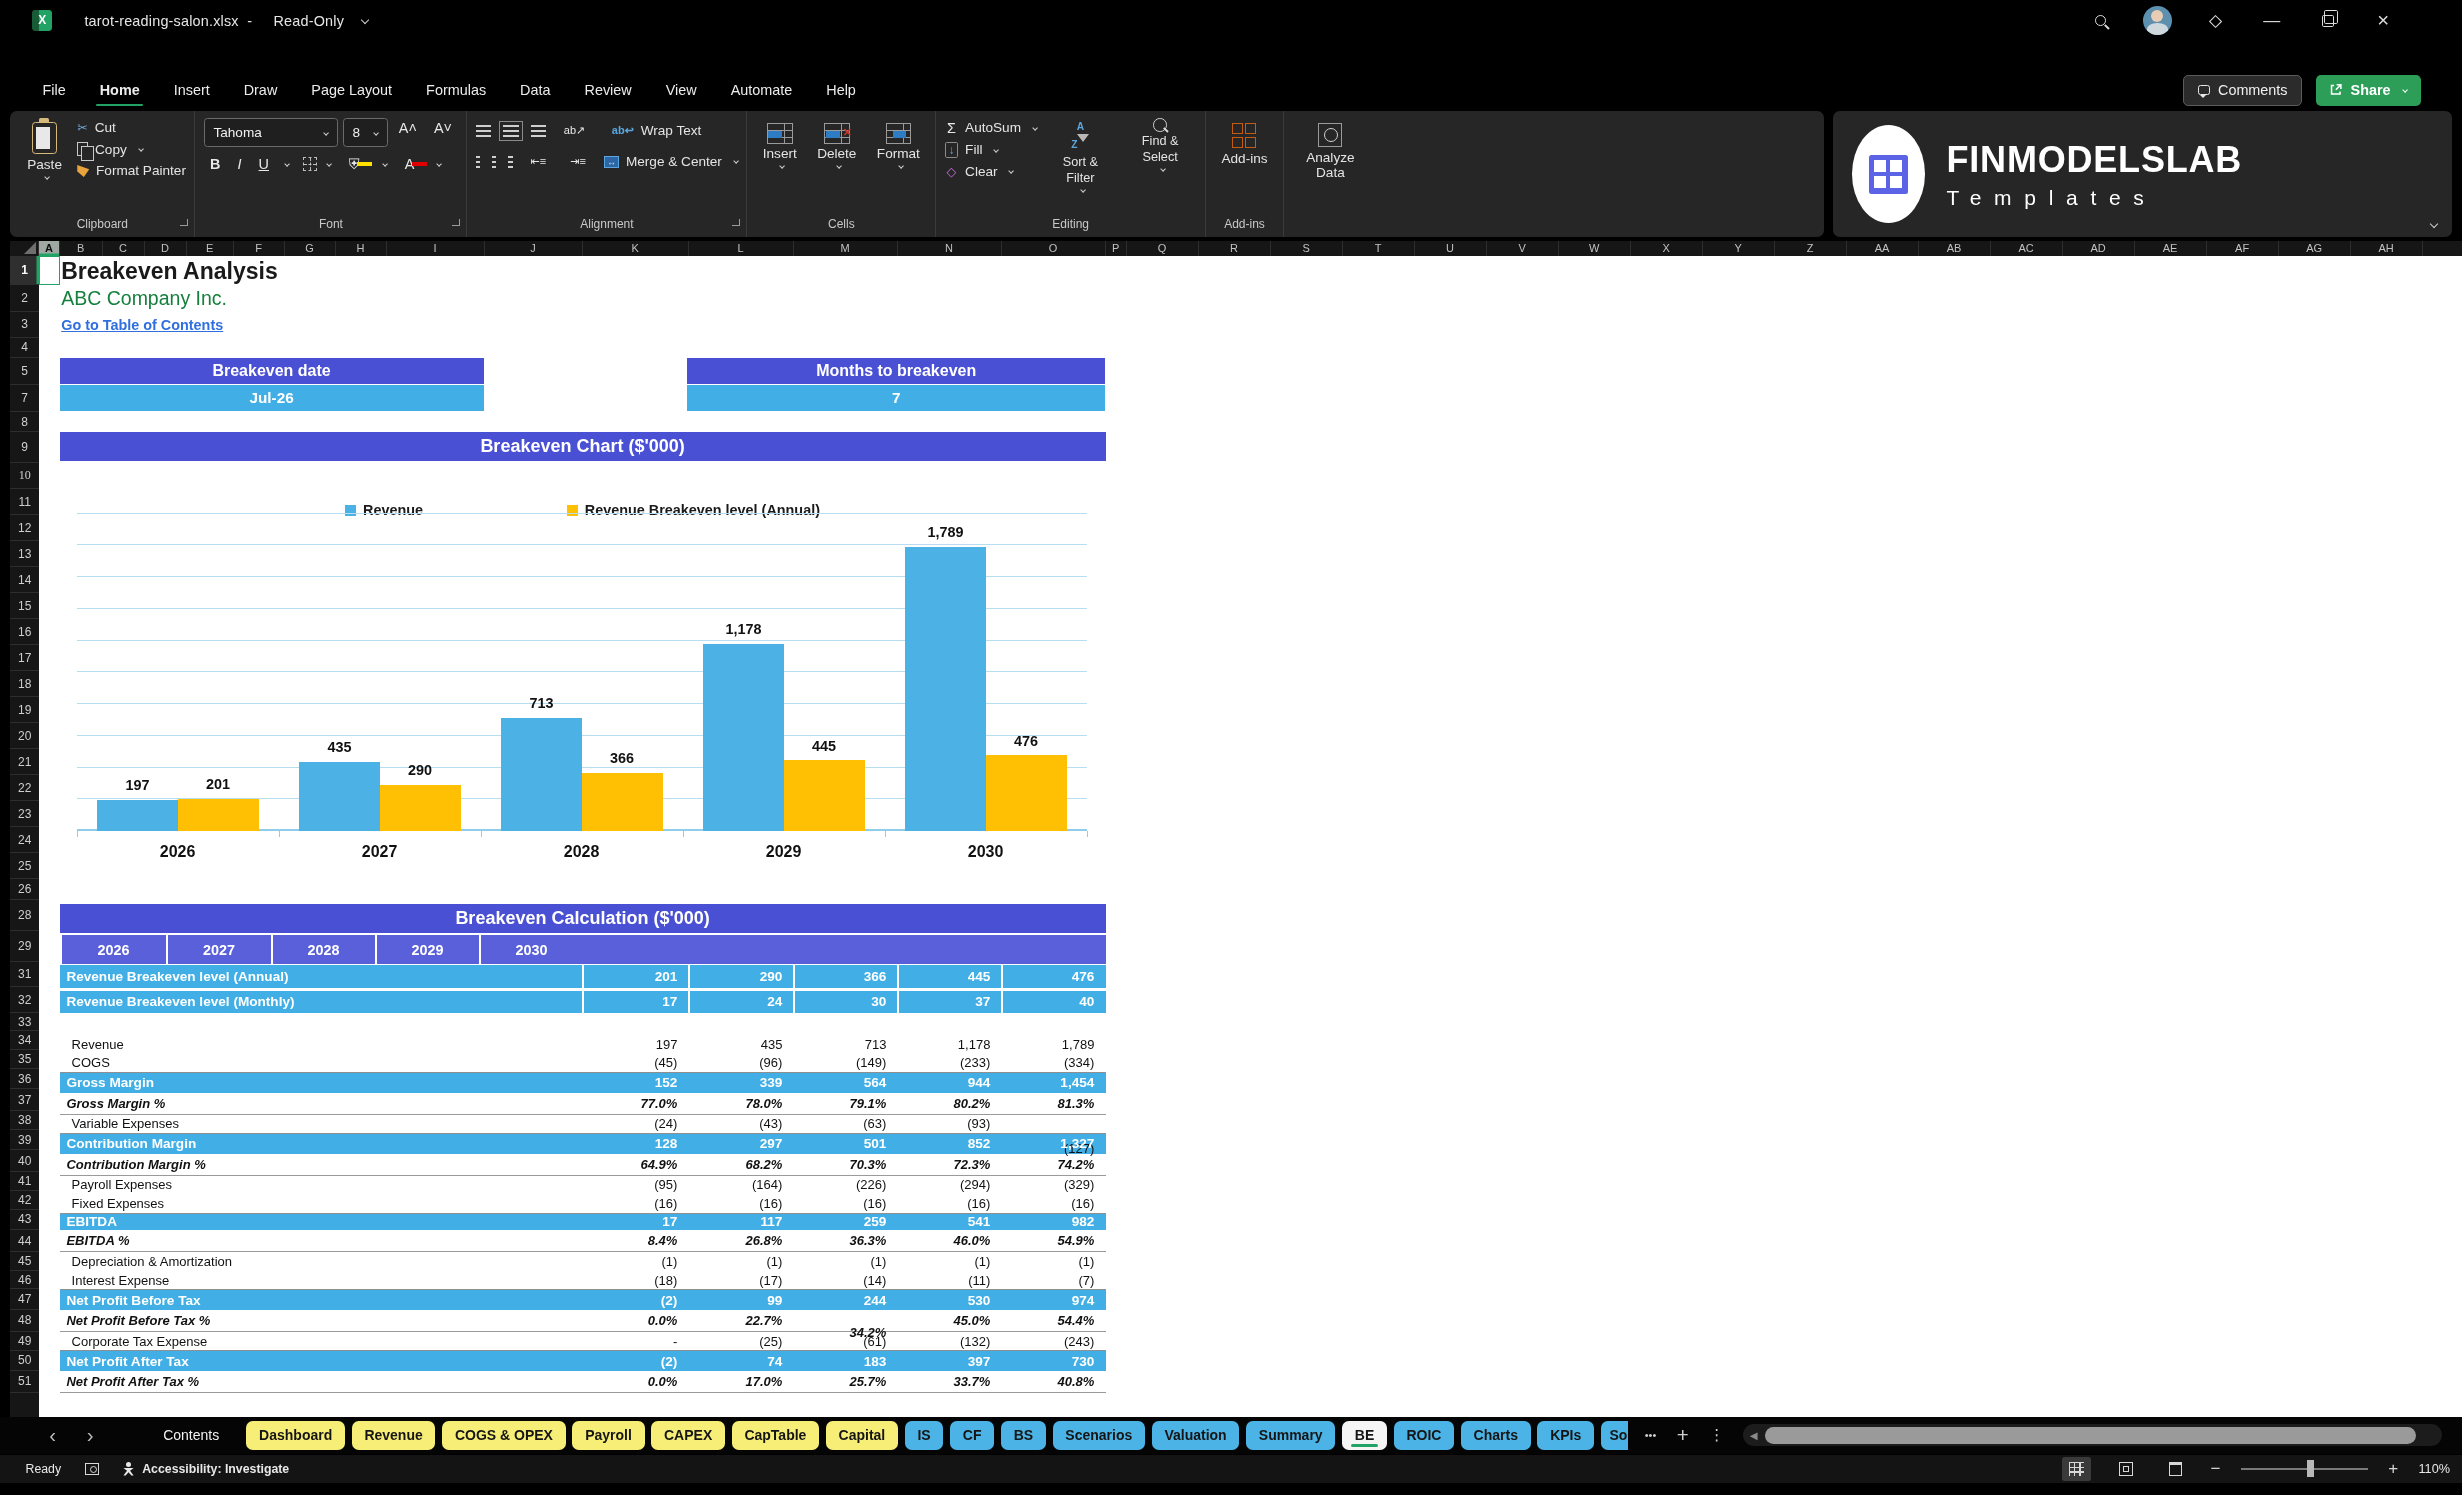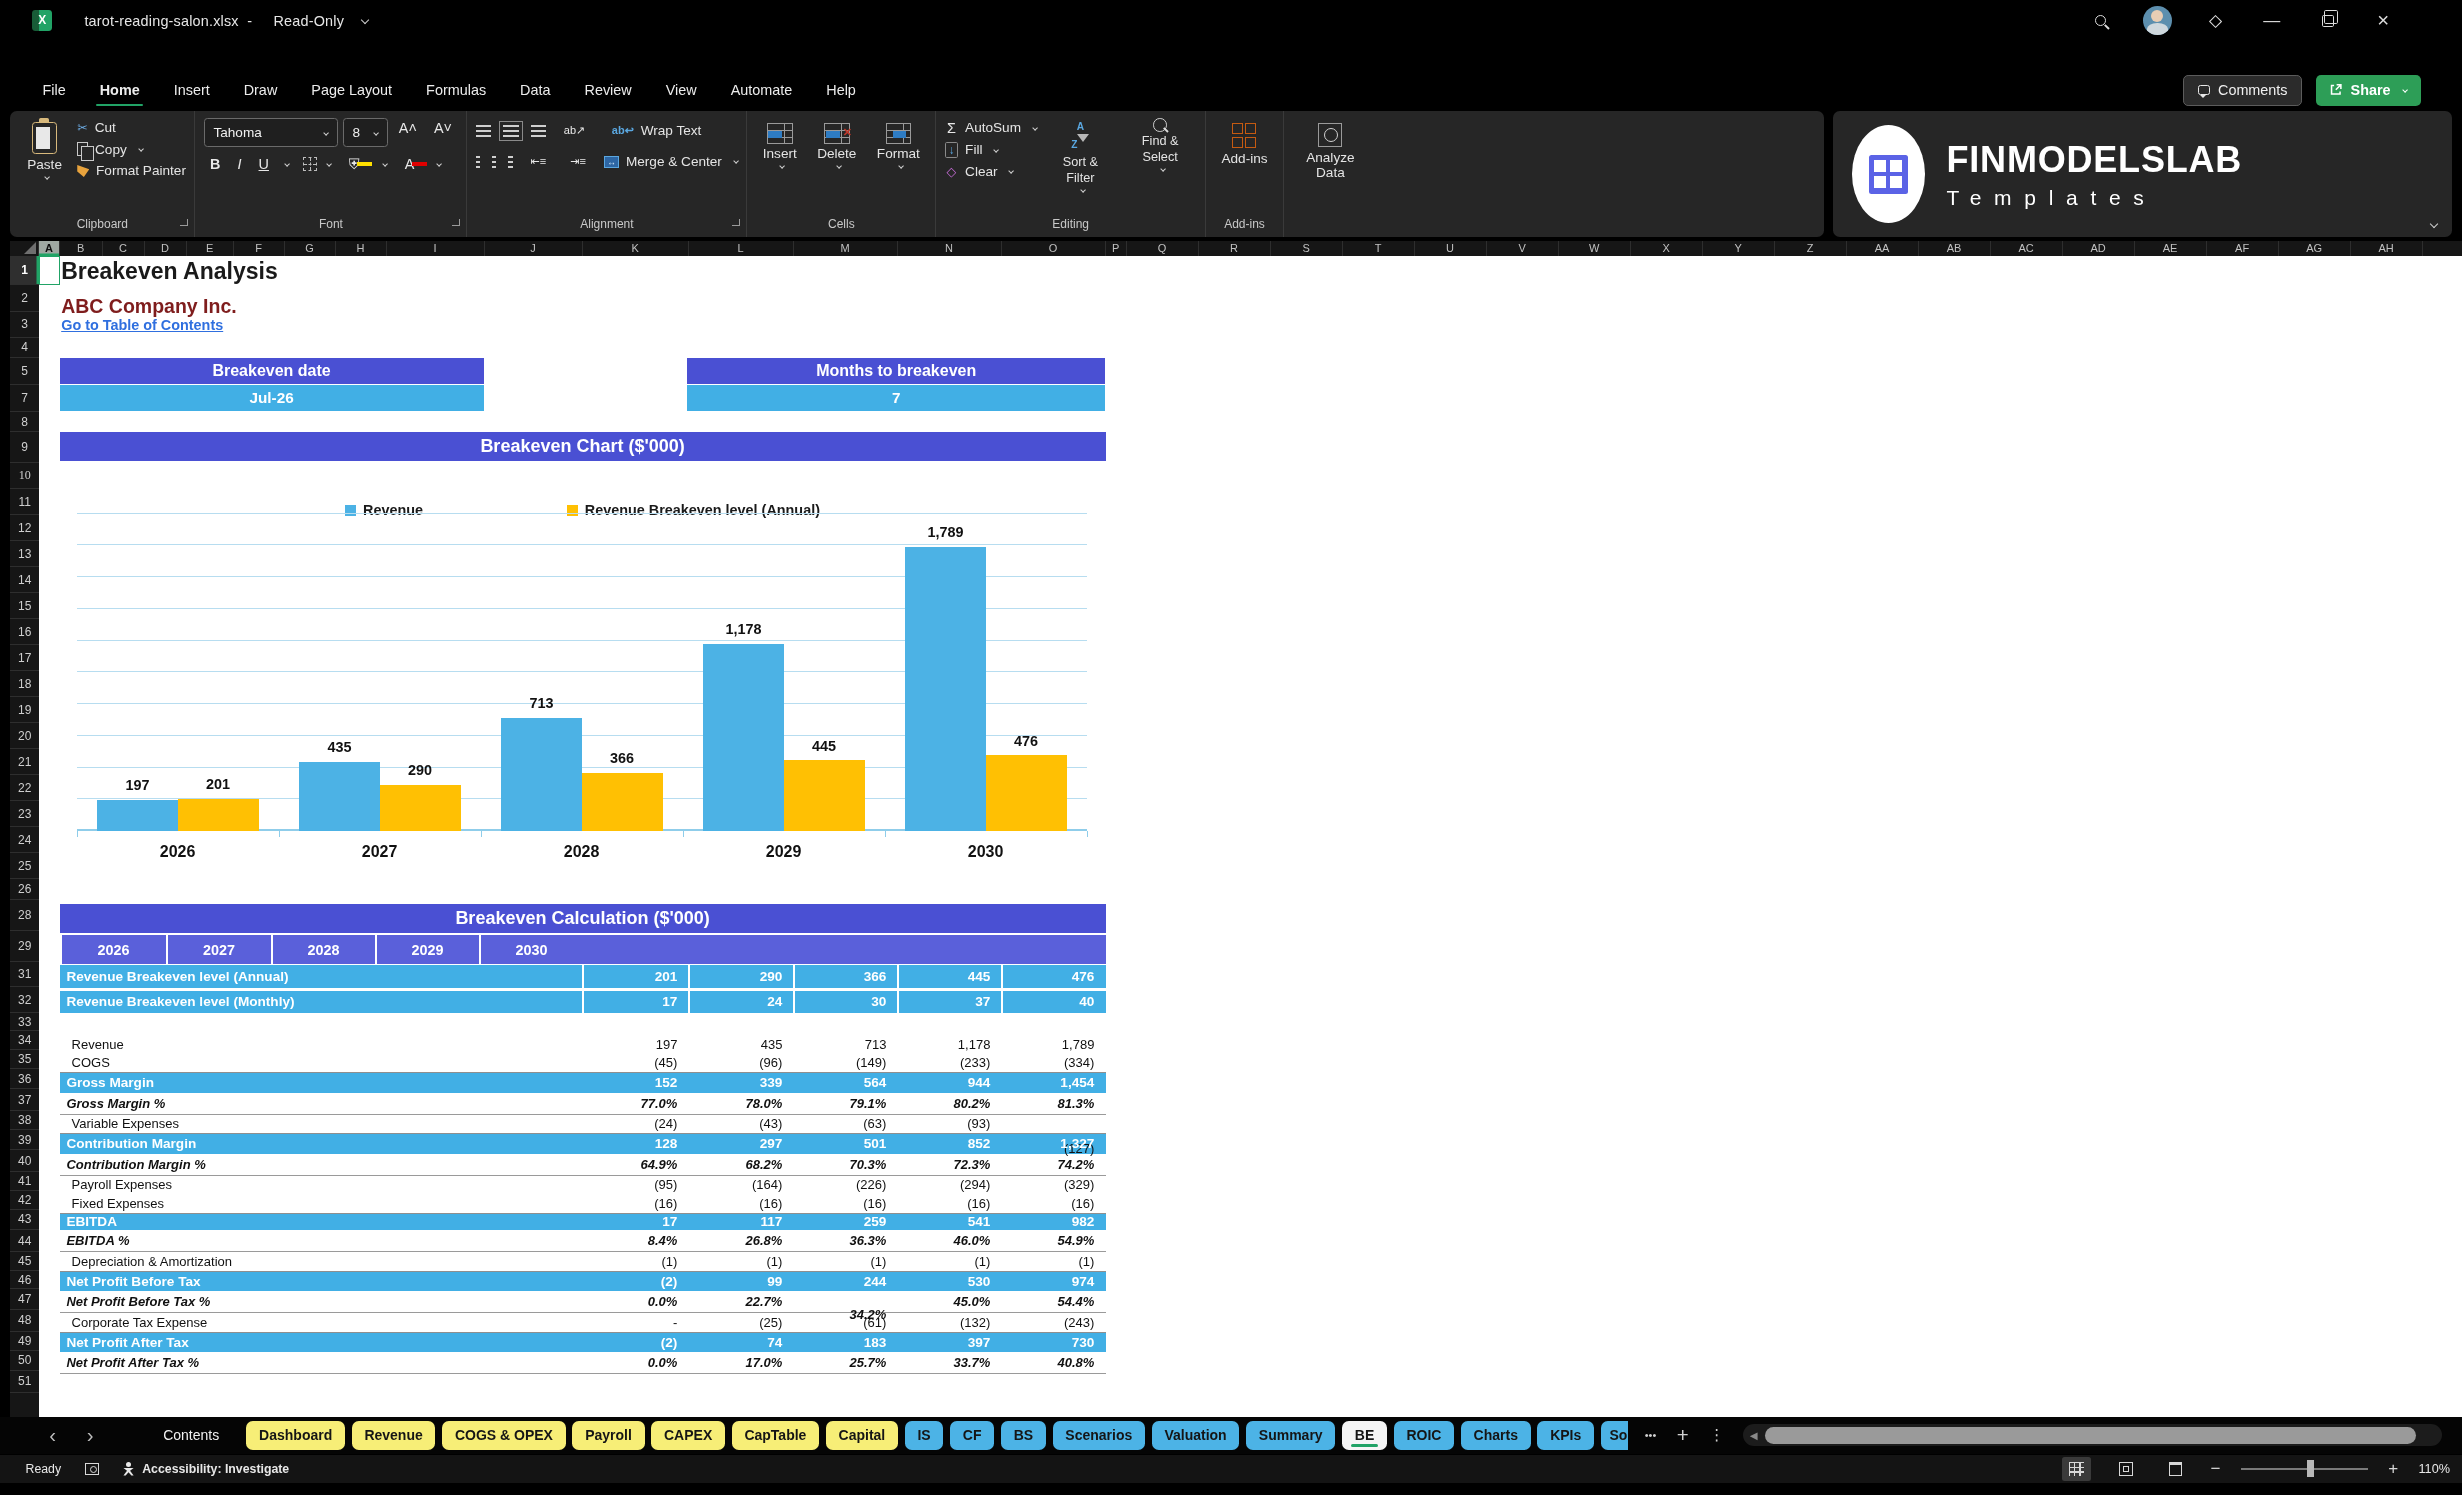--- a/index.html
+++ b/index.html
@@ -124,21 +124,21 @@
   #grid-band { display:flex; height:1161px; }
   #row-rail { width:29px; background:#161616; display:flex; flex-direction:column;}
   .rowh { color:#cfcfcf; font-size:12px; display:flex; align-items:center; justify-content:center;
     border-bottom:0.8px solid #2e2e2e;}
   .rowh.sel { background:#2f2f2f; color:#fff; box-shadow:inset -2.5px 0 0 #21a366; font-weight:bold;}
   #grid-content { flex:1; background:#fff; position:relative; overflow:hidden; color:#111;}
 
   
   #a1-box { position:absolute; left:0; top:0; width:20.4px; height:29px; border:1.7px solid #21a366;}
   #sheet-title { position:absolute; left:22px; top:1.7px; font-size:23px; font-weight:bold; color:#1a1a1a;}
-  #sheet-company { position:absolute; left:22px; top:39px; font-size:19.5px; font-weight:bold; color:#7f1d1d;}
+  #sheet-company { position:absolute; left:22px; top:31px; font-size:19.5px; font-weight:normal; color:#15803d;}
   #sheet-link { position:absolute; left:22px; top:61px; font-size:14.4px; font-weight:bold; color:#2f6fdf; text-decoration:underline;}
   .hdr-indigo { position:absolute; background:#4a50d3; color:#fff; font-weight:bold; text-align:center;}
   #kpi-date-head { left:20.4px; top:102px; width:424px; height:25.5px; font-size:16px; line-height:25.5px;}
   #kpi-months-head { left:648px; top:102px; width:418px; height:25.5px; font-size:16px; line-height:25.5px;}
   .val-blue { position:absolute; background:#41afe5; color:#fff; font-weight:bold; text-align:center;
     font-size:15.3px; line-height:25.5px; height:25.5px;}
   #kpi-date-val { left:20.4px; top:129px; width:424px;}
   #kpi-months-val { left:648px; top:129px; width:418px;}
   #chart-head { left:20.4px; top:176px; width:1046px; height:29px; font-size:18px; line-height:29px;}
   #calc-head { left:20.4px; top:648px; width:1046px; height:29px; font-size:18px; line-height:29px;}
@@ -771,20 +771,28 @@
             <div class="tcell" style="width: 104px;">54.9%</div>
           </div>
           <div class="trow t-normal" style="height: 18.7px;">
             <div class="tlbl">Depreciation &amp; Amortization</div>
             <div class="tcell" style="width: 106px;">(1)</div>
             <div class="tcell" style="width: 105px;">(1)</div>
             <div class="tcell" style="width: 104px;">(1)</div>
             <div class="tcell" style="width: 104px;">(1)</div>
             <div class="tcell" style="width: 104px;">(1)</div>
           </div>
+          <div class="trow t-normal" style="height: 18.7px;">
+            <div class="tlbl">Interest Expense</div>
+            <div class="tcell" style="width: 106px;">(18)</div>
+            <div class="tcell" style="width: 105px;">(17)</div>
+            <div class="tcell" style="width: 104px;">(14)</div>
+            <div class="tcell" style="width: 104px;">(11)</div>
+            <div class="tcell" style="width: 104px;">(7)</div>
+          </div>
           <div class="trow t-subtotal" style="height: 20.4px;">
             <div class="tlbl">Net Profit Before Tax</div>
             <div class="tcell" style="width: 106px;">(2)</div>
             <div class="tcell" style="width: 105px;">99</div>
             <div class="tcell" style="width: 104px;">244</div>
             <div class="tcell" style="width: 104px;">530</div>
             <div class="tcell" style="width: 104px;">974</div>
           </div>
           <div class="trow t-percent" style="height: 22px;">
             <div class="tlbl">Net Profit Before Tax %</div>

